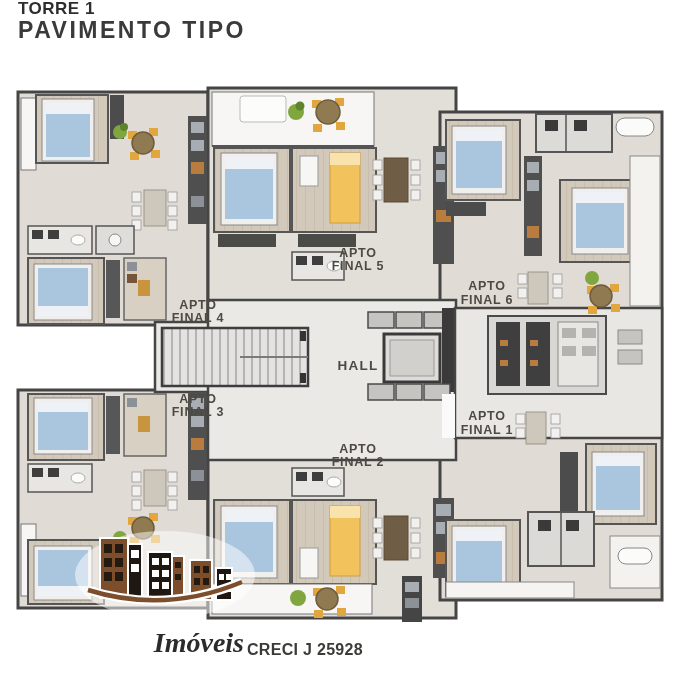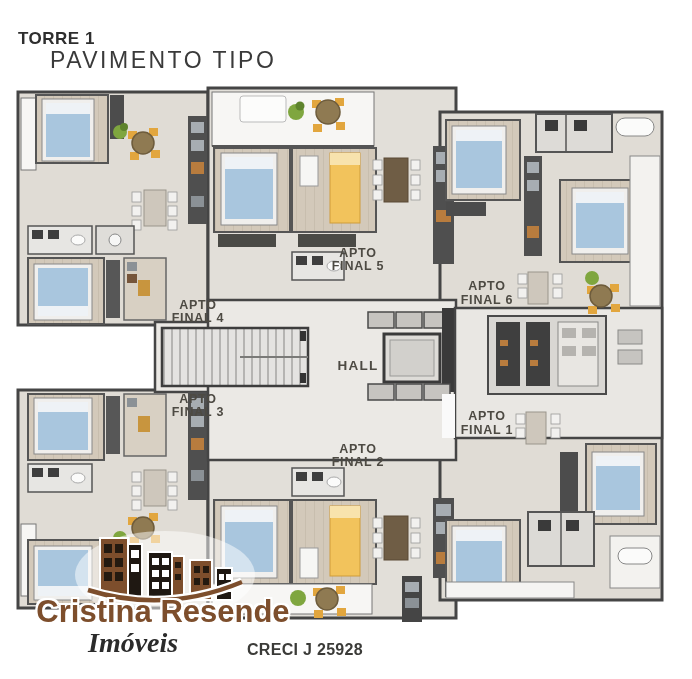--- a/index.html
+++ b/index.html
@@ -1,30 +1,30 @@
 <!DOCTYPE html>
 <html><head>
 <meta charset="utf-8">
 <style>
   html,body{margin:0;padding:0;background:#ffffff;}
   body{width:692px;height:679px;position:relative;overflow:hidden;
        font-family:"Liberation Sans",sans-serif;}
   .stage{position:absolute;inset:0;}
   svg{position:absolute;left:0;top:0;}
-  .title-wrap{position:absolute;left:18px;top:30px;line-height:1.05;}
+  .title-wrap{position:absolute;left:18px;top:0;line-height:1.05;}
   .title-line1{font-size:17px;font-weight:800;color:#2e2e2e;letter-spacing:.5px;}
-  .title-line2{font-size:23px;font-weight:400;color:#3a3a3a;letter-spacing:2.5px;margin-left:32px;}
+  .title-line2{font-size:23px;font-weight:700;color:#3a3a3a;letter-spacing:2.5px;}
   .plan-label{font-family:"Liberation Sans",sans-serif;font-size:12.5px;font-weight:700;
               fill:#4d4a43;letter-spacing:.8px;text-anchor:middle;}
   .hall-label{font-size:13.5px;letter-spacing:1.2px;}
   .logo-name{position:absolute;left:12px;top:594px;width:302px;text-align:center;
              font-size:31px;font-weight:800;color:#7d4e2c;white-space:nowrap;
              text-shadow:-2px -2px 0 #fff,2px -2px 0 #fff,-2px 2px 0 #fff,2px 2px 0 #fff,
                          0 -2px 0 #fff,0 2px 0 #fff,-2px 0 0 #fff,2px 0 0 #fff;}
-  .logo-tagline{position:absolute;left:88px;top:627px;width:156px;text-align:left;
+  .logo-tagline{position:absolute;left:88px;top:627px;width:156px;text-align:right;
              font-family:"Liberation Serif",serif;font-style:italic;font-weight:700;
              font-size:28px;color:#2b2b2b;
              text-shadow:-2px -2px 0 #fff,2px -2px 0 #fff,-2px 2px 0 #fff,2px 2px 0 #fff,
                          0 -2px 0 #fff,0 2px 0 #fff,-2px 0 0 #fff,2px 0 0 #fff;}
   .logo-creci{position:absolute;left:247px;top:641px;font-size:16px;font-weight:700;
              color:#3b3b38;letter-spacing:.3px;
              text-shadow:-1px -1px 0 #fff,1px -1px 0 #fff,-1px 1px 0 #fff,1px 1px 0 #fff;}
 </style>
 </head>
 <body>
@@ -432,17 +432,16 @@
     <path d="M88 590 Q165 614 242 582" stroke="#ffffff" stroke-width="9" fill="none"></path>
     <path d="M88 590 Q165 614 242 582" stroke="#7d4e2c" stroke-width="4.5" fill="none"></path>
   </g>
 </svg>
 
 <div class="title-wrap">
   <div class="title-line1">TORRE 1</div>
   <div class="title-line2">PAVIMENTO TIPO</div>
 </div>
 
-<div class="logo-name">Cristina Resende</div>
 <div class="logo-tagline">Imóveis</div>
 <div class="logo-creci">CRECI J 25928</div>
 
 </div>
 
 </body></html>

